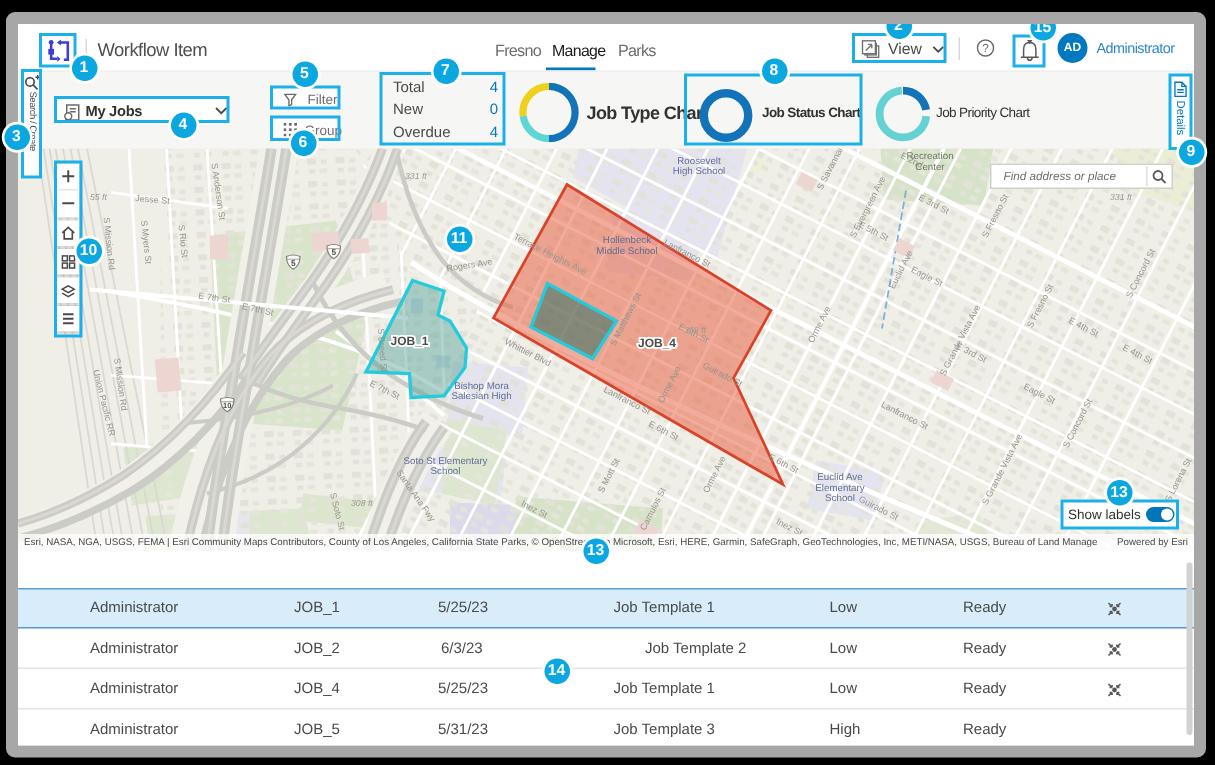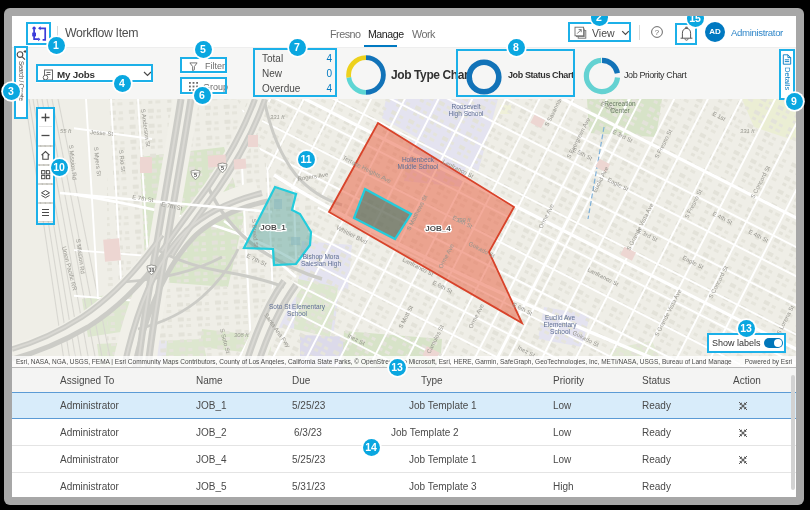--- a/index.html
+++ b/index.html
@@ -33,21 +33,21 @@
       <path d="M10.6 1.3 L8 3.3 L10.6 5.3 Z" fill="#3c3cd9" stroke="none"></path>
     </g>
   </svg>
 
   <div style="position:absolute;left:44.5px;top:10px;width:1px;height:14px;background:#d8d8d8"></div>
 
   <div style="position:absolute;left:53px;top:10px;font-size:12.3px;letter-spacing:-.35px;color:#4f4f4f">Workflow Item</div>
 
   <div style="position:absolute;left:318px;top:11.5px;font-size:10.8px;letter-spacing:-.5px;color:#6e6e6e">Fresno</div>
   <div style="position:absolute;left:356px;top:11.5px;font-size:10.6px;letter-spacing:-.45px;color:#1a1a1a;font-weight:normal">Manage</div>
-  <div style="position:absolute;left:400px;top:11.5px;font-size:10.8px;letter-spacing:-.5px;color:#6e6e6e">Work</div>
+  <div style="position:absolute;left:400px;top:11.5px;font-size:10.8px;letter-spacing:-.5px;color:#6e6e6e">Parks</div>
 
   <div style="position:absolute;left:352px;top:29px;width:33px;height:2px;background:#0079c1"></div>
 
   <svg style="position:absolute;left:562px;top:10px" width="14" height="14" viewBox="0 0 14 14">
     <g fill="none" stroke="#6e6e6e" stroke-width="0.9">
       <rect x="4.2" y="4.6" width="7.6" height="7.6" fill="#fff"></rect>
       <rect x="2.6" y="3" width="7.6" height="7.6" fill="#fff"></rect>
       <rect x="1" y="1.2" width="8.6" height="8.6" fill="#fff"></rect>
       <path d="M3.2 7.6 L7.2 3.6 M7.2 3.6 L4.6 3.6 M7.2 3.6 L7.2 6.2"></path>
     </g>
@@ -578,20 +578,30 @@
             <text x="608" y="14">Center</text>
 </g>
 
 <g font-size="8" font-weight="bold" fill="#4d4d4d" text-anchor="middle" font-family="Liberation Sans" stroke="#fff" stroke-width="2.4" paint-order="stroke">
 <text x="261" y="131">JOB_1</text>
 <text x="426" y="132">JOB_4</text>
 </g>
 </svg>
 </div>
 
+<div style="position:absolute;left:648px;top:93px;width:122px;height:17px;background:#fff;border:1px solid #cfcfcf;z-index:30">
+  <div style="position:absolute;left:8px;top:3px;font-size:7.8px;font-style:italic;color:#6e6e6e">Find address or place</div>
+  <div style="position:absolute;right:16px;top:1px;width:1px;height:13px;background:#e0e0e0"></div>
+  <svg style="position:absolute;right:3px;top:3px" width="10" height="10" viewBox="0 0 10 10">
+          <g fill="none" stroke="#595959" stroke-width="1.2">
+            <circle cx="4" cy="4" r="3"></circle>
+            <path d="M6.3 6.3 L9 9"></path>
+          </g>
+        </svg>
+</div>
 
 <div style="position:absolute;left:26px;top:93px;width:15px;height:36px;background:#fff;z-index:30;box-shadow:0 0 2px rgba(0,0,0,.3)">
   <svg width="15" height="36" viewBox="0 0 15 36">
           <g fill="none" stroke="#4a4a4a" stroke-width="1.3">
     <path d="M7.5 4.5 v8 M3.5 8.5 h8"></path>
             <path d="M3.5 26.5 h8"></path>
           </g>
     <path d="M1 17.5 h13" stroke="#e6e6e6" stroke-width="1"></path>
   </svg>
 </div>
@@ -635,29 +645,20 @@
   </div>
 </div>
 
 <div style="position:absolute;left:0;top:340px;width:784px;height:11px;background:rgba(255,255,255,.78);z-index:25;font-size:6.5px;color:#4a4a4a;overflow:hidden">
   <div style="position:absolute;left:4px;top:2px;width:716px;white-space:nowrap;overflow:hidden">Esri, NASA, NGA, USGS, FEMA | Esri Community Maps Contributors, County of Los Angeles, California State Parks, © OpenStreetMap Microsoft, Esri, HERE, Garmin, SafeGraph, GeoTechnologies, Inc, METI/NASA, USGS, Bureau of Land Management...</div>
   <div style="position:absolute;right:4px;top:2px;background:#fbfbf9;padding-left:5px">Powered by Esri</div>
 </div>
 
 <div class="tbl">
 
-  <div style="position:absolute;left:0;top:0;width:784px;height:25px;background:#f4f4f3;border-top:1px solid #b9b9b9">
-    <span style="position:absolute;left:48px;top:7px">Assigned To</span>
-    <span style="position:absolute;left:184px;top:7px">Name</span>
-    <span style="position:absolute;left:280px;top:7px">Due</span>
-    <span style="position:absolute;left:409px;top:7px">Type</span>
-    <span style="position:absolute;left:541px;top:7px">Priority</span>
-    <span style="position:absolute;left:630px;top:7px">Status</span>
-    <span style="position:absolute;left:721px;top:7px">Action</span>
-  </div>
 
   <div style="position:absolute;left:0;top:25px;width:784px;height:27px;background:#d8ecfa;border-top:1.5px solid #5b9bd5;border-bottom:1.5px solid #5b9bd5">
     <span style="position:absolute;left:48px;top:7px">Administrator</span>
     <span style="position:absolute;left:184px;top:7px">JOB_1</span>
     <span style="position:absolute;left:280px;top:7px">5/25/23</span>
     <span style="position:absolute;left:397px;top:7px">Job Template 1</span>
     <span style="position:absolute;left:541px;top:7px">Low</span>
     <span style="position:absolute;left:630px;top:7px">Ready</span>
     <svg style="position:absolute;left:726px;top:8px" width="10" height="10" viewBox="0 0 10 10">
             <g stroke="#595959" stroke-width="1" fill="#595959">
@@ -667,21 +668,21 @@
               <path d="M1 9 L3.4 6.6 M3.4 6.6 h-1.7 M3.4 6.6 v1.7" fill="none"></path>
               <path d="M9 9 L6.6 6.6 M6.6 6.6 h1.7 M6.6 6.6 v1.7" fill="none"></path>
             </g>
           </svg>
   </div>
 
   <div style="position:absolute;left:0;top:52px;width:784px;height:27px;border-bottom:1px solid #e4e4e4">
     <span style="position:absolute;left:48px;top:8px">Administrator</span>
     <span style="position:absolute;left:184px;top:8px">JOB_2</span>
     <span style="position:absolute;left:282px;top:8px">6/3/23</span>
-    <span style="position:absolute;left:379px;top:8px">Job Template 2</span>
+    <span style="position:absolute;left:418px;top:8px">Job Template 2</span>
     <span style="position:absolute;left:541px;top:8px">Low</span>
     <span style="position:absolute;left:630px;top:8px">Ready</span>
     <svg style="position:absolute;left:726px;top:9px" width="10" height="10" viewBox="0 0 10 10">
             <g stroke="#595959" stroke-width="1" fill="#595959">
               <circle cx="5" cy="5" r="1.1"></circle>
               <path d="M1 1 L3.4 3.4 M3.4 3.4 h-1.7 M3.4 3.4 v-1.7" fill="none"></path>
               <path d="M9 1 L6.6 3.4 M6.6 3.4 h1.7 M6.6 3.4 v-1.7" fill="none"></path>
               <path d="M1 9 L3.4 6.6 M3.4 6.6 h-1.7 M3.4 6.6 v1.7" fill="none"></path>
               <path d="M9 9 L6.6 6.6 M6.6 6.6 h1.7 M6.6 6.6 v1.7" fill="none"></path>
             </g>

